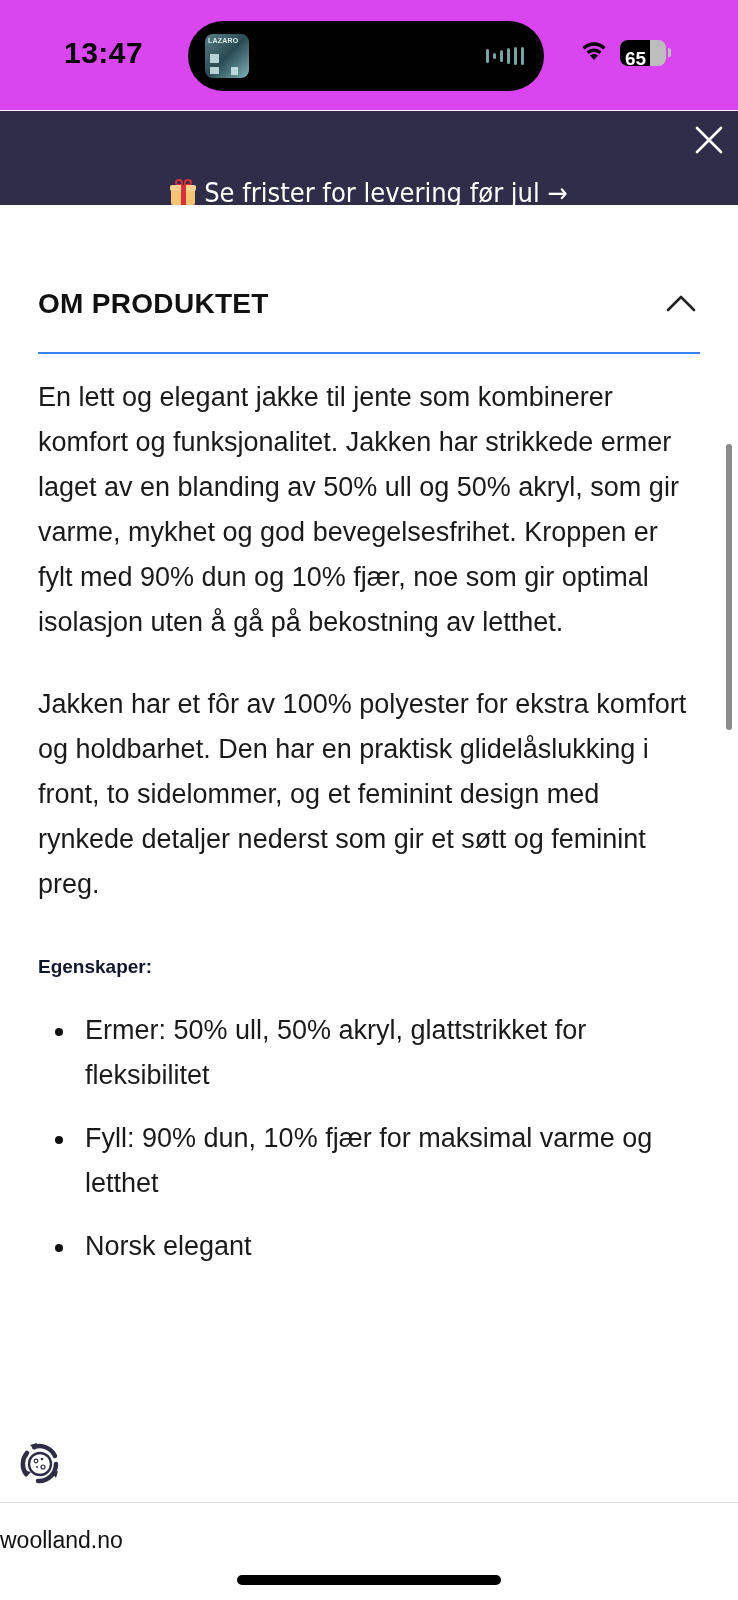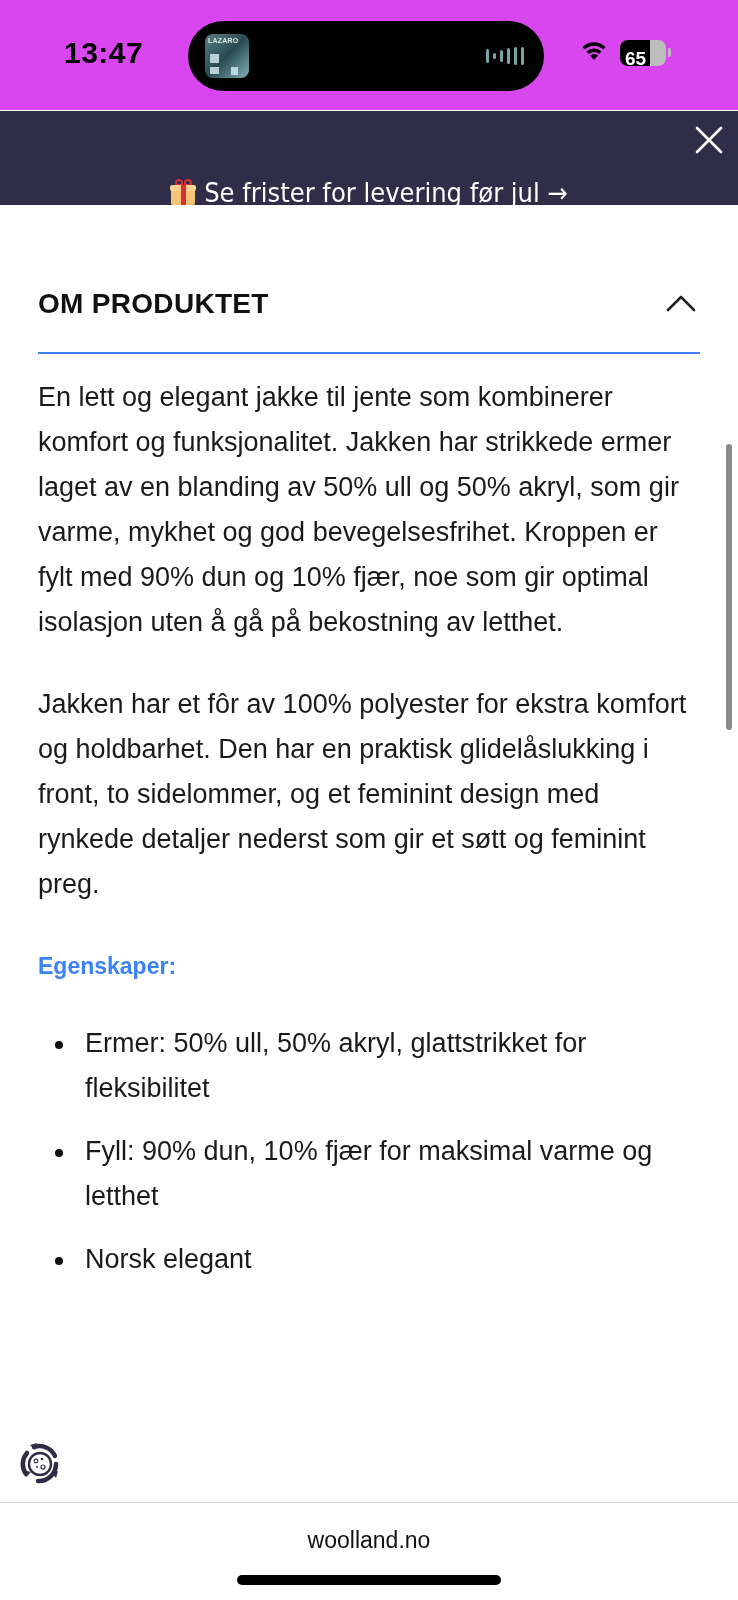--- a/index.html
+++ b/index.html
@@ -33,32 +33,32 @@
   .gift-icon .bow-r { position: absolute; left: 14px; top: 0; width: 8px; height: 7px; border: 2px solid #d6303a; border-radius: 50% 50% 50% 0; }
   .close-icon { position: absolute; right: 14px; top: 14px; width: 30px; height: 30px; cursor: pointer; }
 
   
   .accordion-header { position: absolute; left: 38px; top: 280px; width: 662px; height: 74px; border-bottom: 2px solid #3b82f6; }
   .accordion-title { position: absolute; left: 0; top: 8px; font-size: 28px; font-weight: bold; color: #111; letter-spacing: 0.3px; }
   .chevron-up-icon { position: absolute; right: 4px; top: 14px; width: 30px; height: 18px; }
 
   .content { position: absolute; left: 38px; top: 375px; width: 660px; font-size: 27px; line-height: 45px; color: #1a1a1a; }
   .content p { margin-bottom: 37px; }
-  .content h4 { font-size: 23px; font-weight: bold; margin-bottom: 32px; color: #3b82f6; }
+  .content h4 { font-size: 19px; font-weight: bold; margin-bottom: 19px; color: #0f172a; }
   .content ul { list-style: none; }
   .content li { position: relative; padding-left: 47px; margin-bottom: 18px; }
   .content li::before { content: ""; position: absolute; left: 17px; top: 20px; width: 8px; height: 8px; border-radius: 50%; background: #111; }
   .content li b { font-weight: normal; }
 
   .scrollbar { position: absolute; left: 726px; top: 444px; width: 6px; height: 286px; border-radius: 3px; background: #8a8a8a; }
 
   .cookie-button { position: absolute; left: 12px; top: 1436px; width: 56px; height: 56px; cursor: pointer; }
 
   .url-bar { position: absolute; left: 0; top: 1502px; width: 738px; height: 98px; background: #fff; border-top: 1px solid #d9d9d9; }
-  .url-text { position: absolute; left: 0; right: 0; top: 24px; text-align: center; font-size: 23px; color: #111; }
+  .url-text { position: absolute; left: 0; right: 0; top: 24px; font-size: 23px; color: #111; }
   .home-indicator { position: absolute; left: 237px; top: 1575px; width: 264px; height: 10px; border-radius: 5px; background: #000; }
 </style>
 </head>
 <body>
 
 <div class="status-bar">
   <div class="status-time">13:47</div>
   <div class="dynamic-island">
     <div class="island-art">
       <span class="art-text">LAZARO</span>

